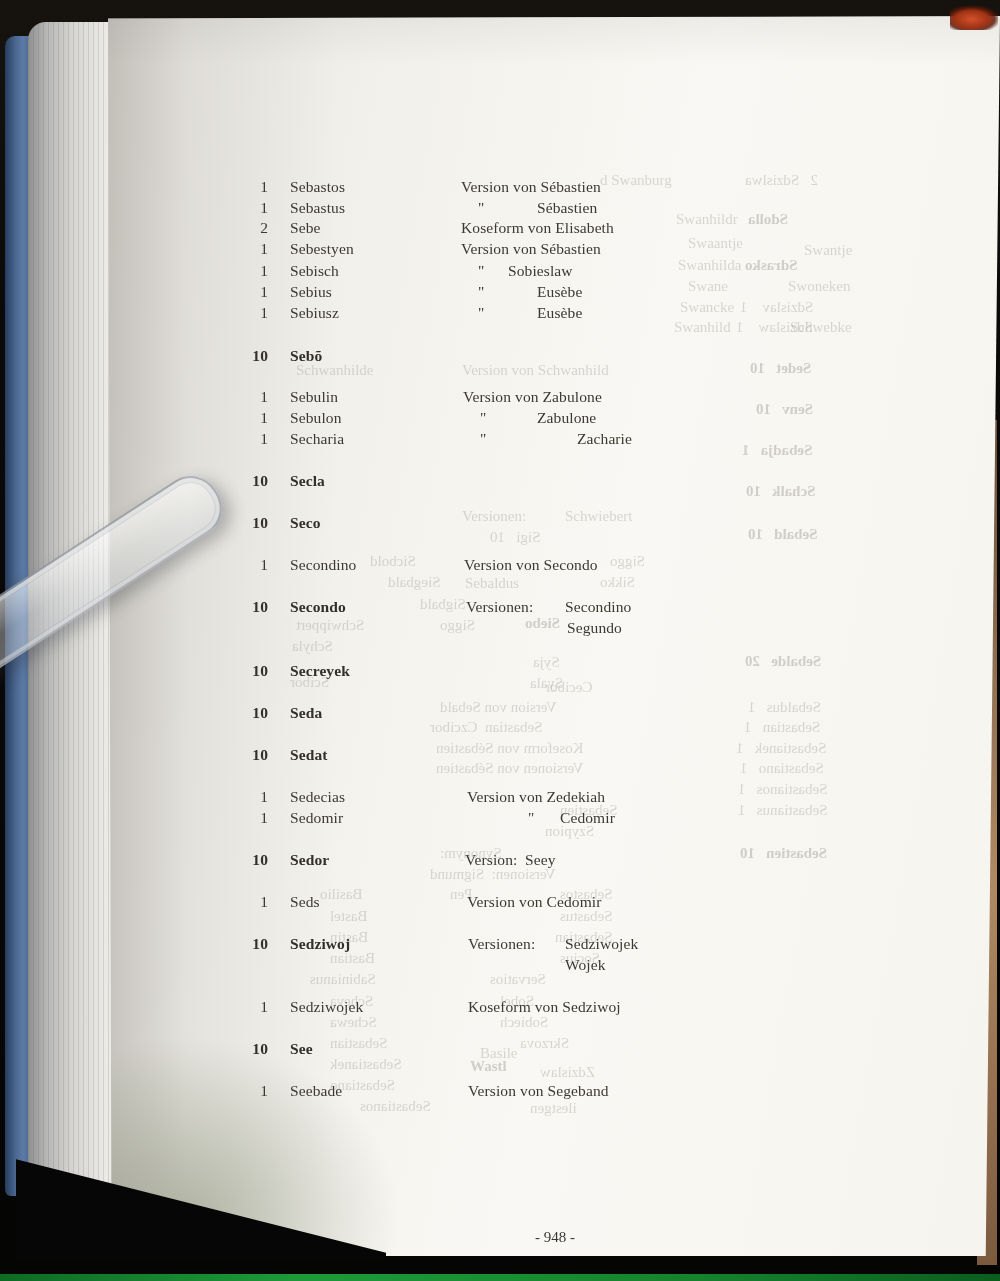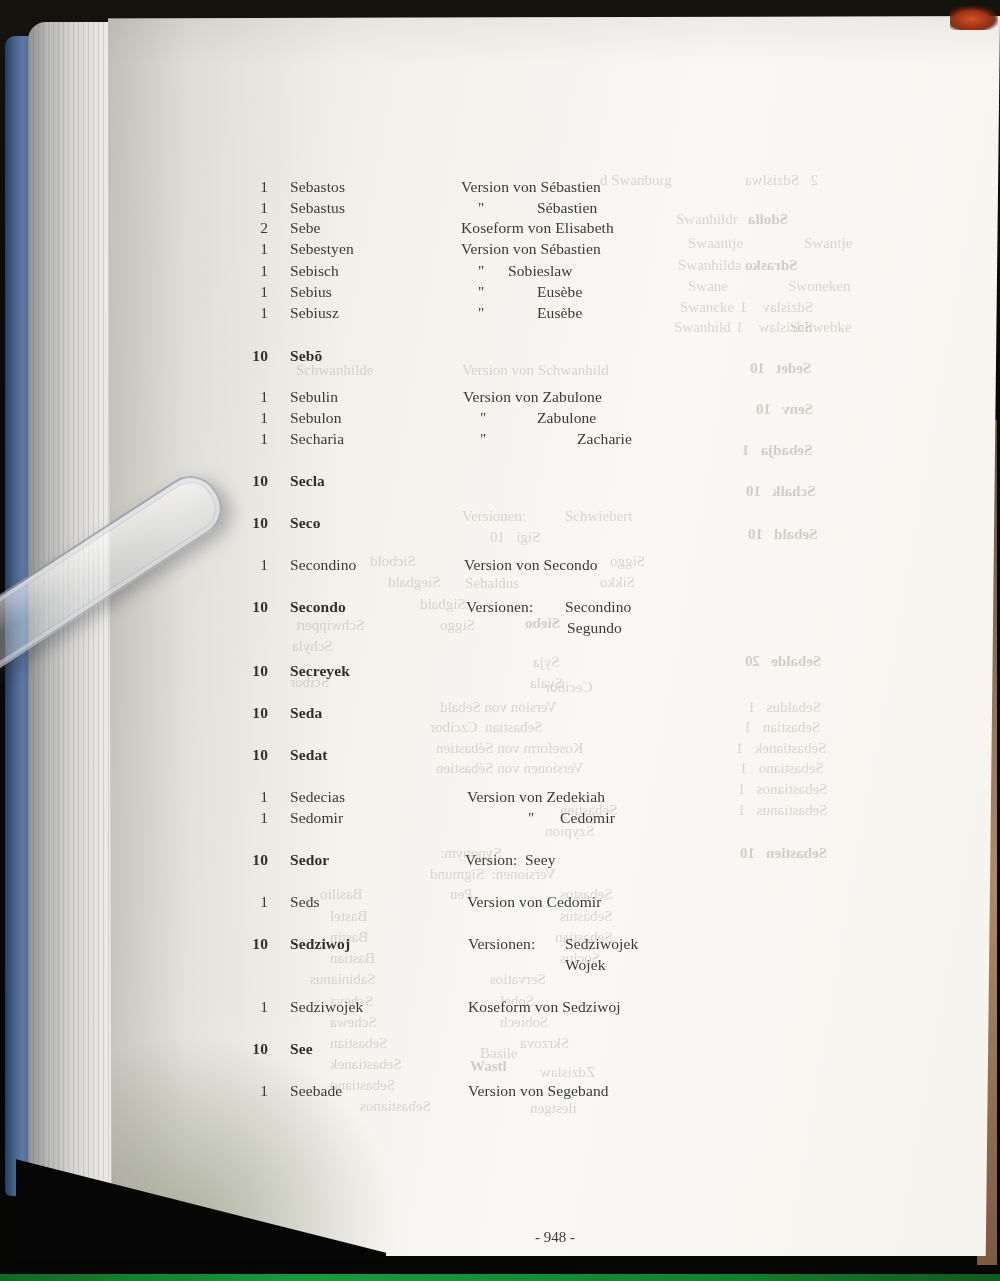--- a/index.html
+++ b/index.html
@@ -69,21 +69,21 @@
   <div id="tan"></div>
   <div id="page"></div>
   <div id="cut"></div>
   <div id="redmark"></div>
   <div id="ghostlayer">
       <span class="ghost" style="left: 600px; top: 170px;">d Swanburg</span>
       <span class="ghost mir" style="left: 745px; top: 170px;">2   Sdzislwa</span>
       <span class="ghost" style="left: 676px; top: 209px;">Swanhildr</span>
       <span class="ghost mir gb" style="left: 748px; top: 209px;">Sdolla</span>
       <span class="ghost" style="left: 688px; top: 233px;">Swaantje</span>
-      <span class="ghost" style="left: 804px; top: 233px;">Swantje</span>
+      <span class="ghost" style="left: 804px; top: 240px;">Swantje</span>
       <span class="ghost" style="left: 678px; top: 255px; text-align: right;">Swanhilda</span>
       <span class="ghost mir gb" style="left: 745px; top: 255px;">Sdrasko</span>
       <span class="ghost" style="left: 688px; top: 276px;">Swane</span>
       <span class="ghost" style="left: 788px; top: 276px;">Swoneken</span>
       <span class="ghost" style="left: 680px; top: 297px;">Swancke</span>
       <span class="ghost mir" style="left: 740px; top: 297px;">Sdzislav    1</span>
       <span class="ghost" style="left: 674px; top: 317px;">Swanhild</span>
       <span class="ghost mir" style="left: 736px; top: 317px;">Sdzislaw    1</span>
       <span class="ghost" style="left: 790px; top: 317px;">Schwebke</span>
       <span class="ghost" style="left: 296px; top: 360px;">Schwanhilde</span>

